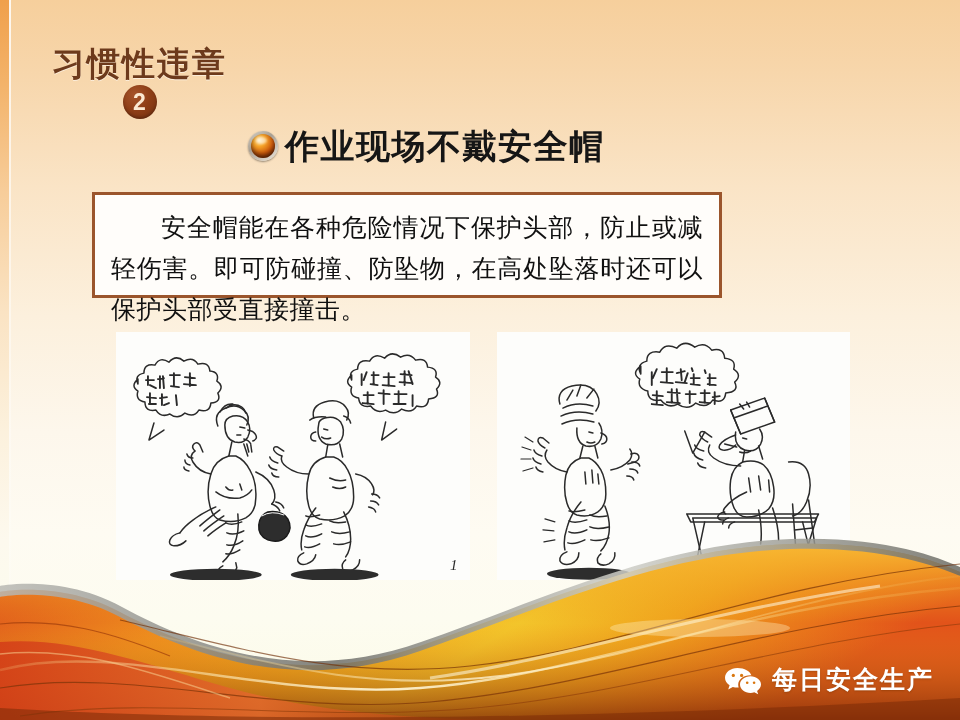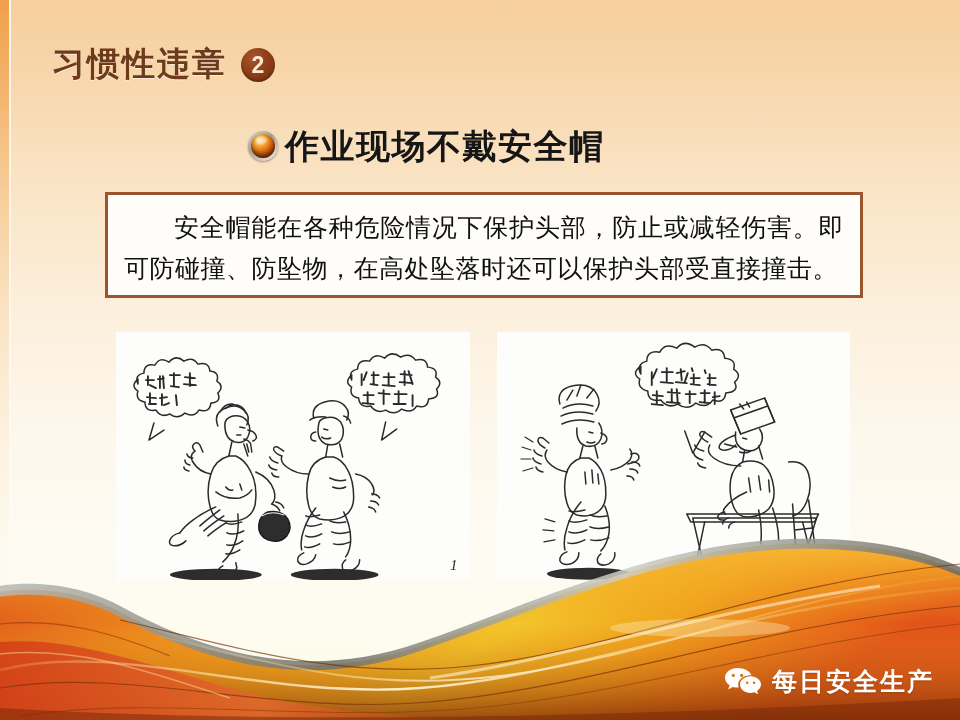--- a/index.html
+++ b/index.html
@@ -54,22 +54,24 @@
     background: linear-gradient(to bottom, rgba(255,255,255,0.85), rgba(255,255,255,0.1));
     z-index: 3;
   }
 
   
   .header {
     position: absolute;
     left: 52px;
     top: 48px;
     display: flex;
-    gap: 14px;
+    align-items: center;
+    gap: 4px;
     z-index: 5;
+    flex-direction: column;
   }
   .header-title {
     font-family: "Liberation Serif", "DejaVu Serif", serif;
     font-size: 33px;
     font-weight: 700;
     color: #6d3a1c;
     letter-spacing: 2px;
     line-height: 1;
     text-shadow: 0 1px 0 rgba(255,255,255,0.55);
     white-space: nowrap;
@@ -135,23 +137,23 @@
     font-weight: 700;
     color: #161616;
     letter-spacing: 1.5px;
     line-height: 1;
     white-space: nowrap;
   }
 
   
   .textbox {
     position: absolute;
-    left: 105px;
+    left: 92px;
     top: 192px;
-    width: 758px;
+    width: 630px;
     height: 106px;
     box-sizing: border-box;
     border: 3px solid #9b552c;
     background: #fffdfa;
     padding: 12px 16px 10px 16px;
     z-index: 5;
   }
   .textbox-p {
     margin: 0;
     font-family: "Liberation Serif", "DejaVu Serif", serif;
@@ -216,21 +218,21 @@
     gap: 10px;
     z-index: 8;
   }
   .wechat-icon {
     position: relative;
     width: 38px;
     height: 30px;
     flex: 0 0 auto;
   }
   .wm-text {
-    font-family: Liberation Serif, serif;
+    font-family: Liberation Mono, monospace;
     font-size: 25px;
     font-weight: 700;
     color: #ffffff;
     letter-spacing: 2px;
     line-height: 1;
     text-shadow: 0 1px 2px rgba(120,50,0,0.45);
     white-space: nowrap;
   }
 </style>
 </head>

